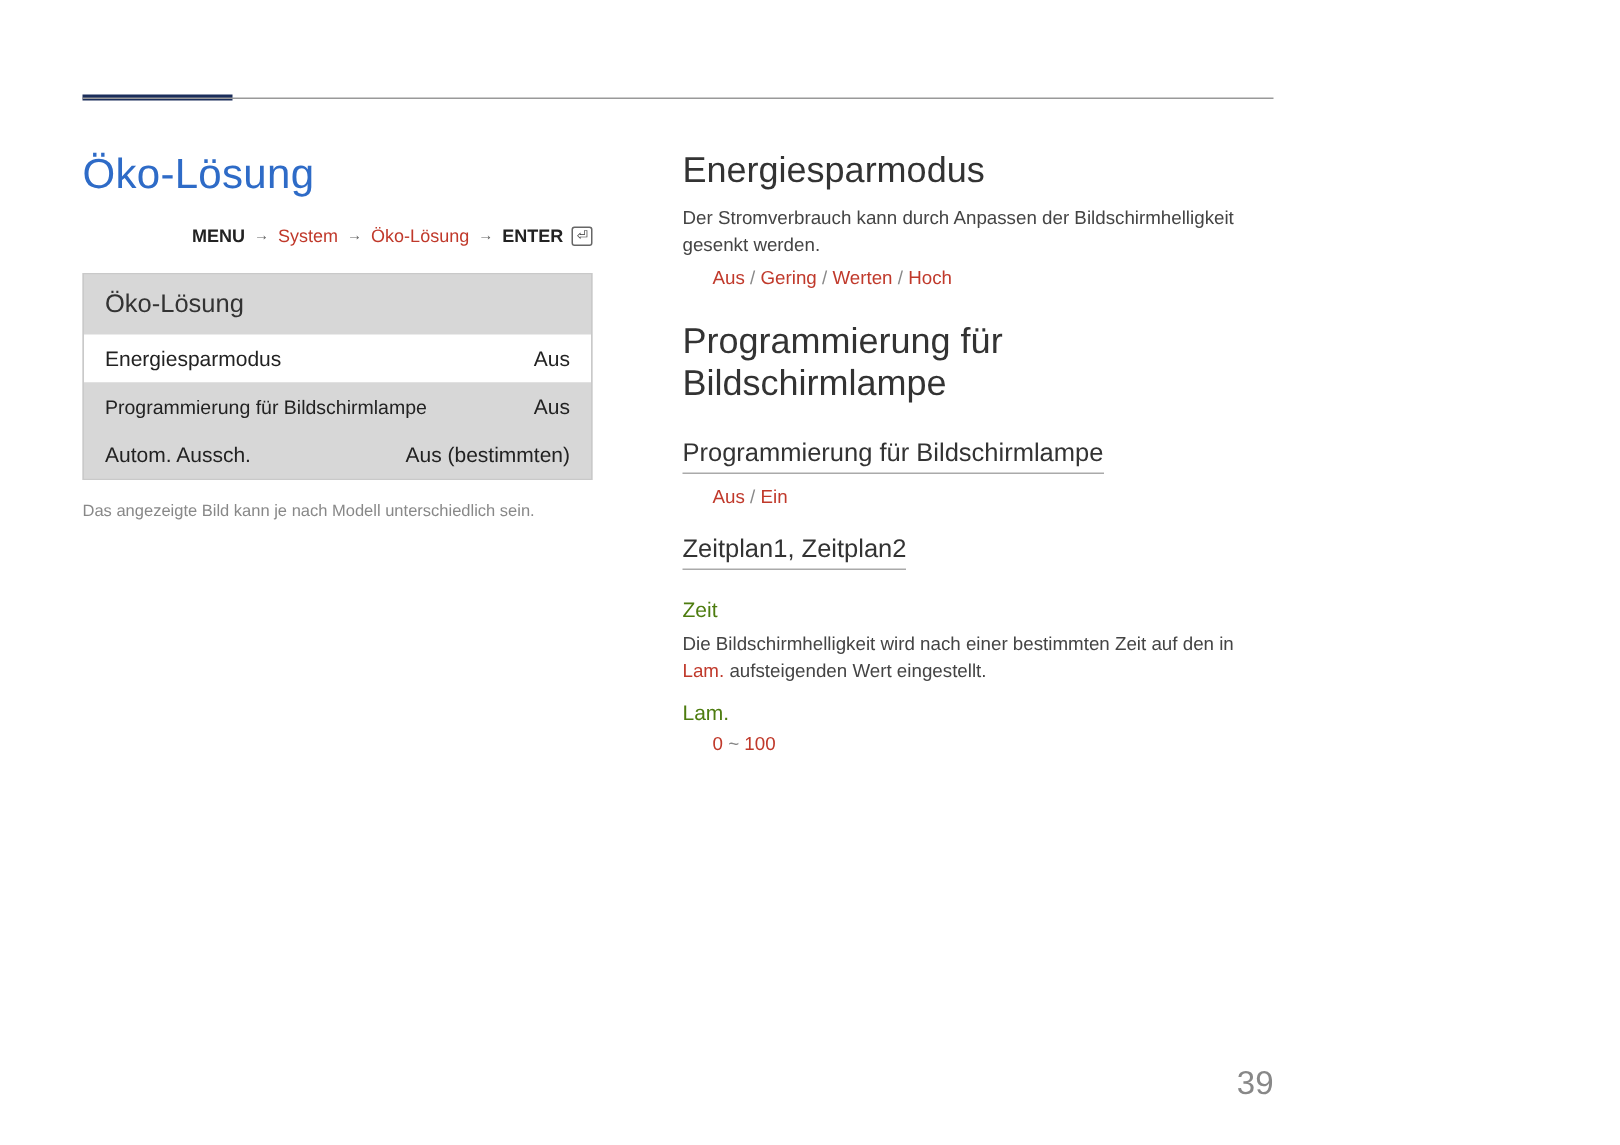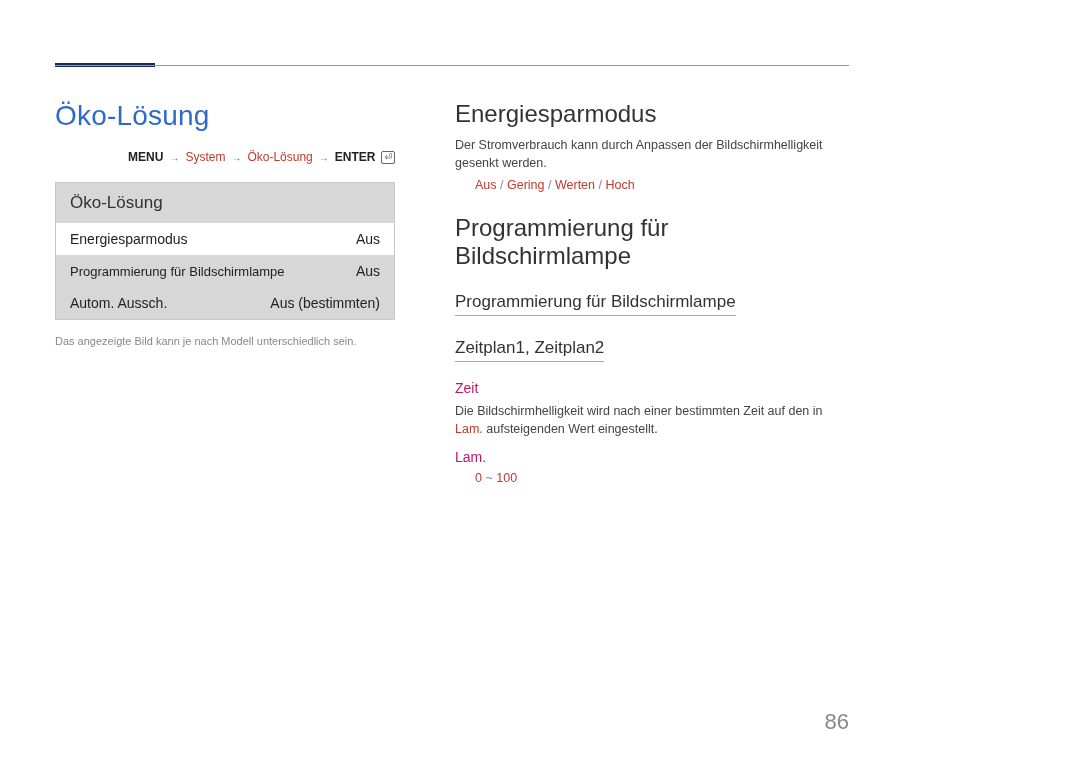--- a/index.html
+++ b/index.html
@@ -20,21 +20,21 @@
   .osd-row { display: flex; justify-content: space-between; align-items: center; font-size: 14px; color: #222; padding: 8px 14px; }
   .osd-row.white { background: #fff; }
   .osd-row.gray { background: #d7d7d7; }
   .imgnote { font-size: 11px; color: #888; margin-top: 14px; line-height: 1.4; }
   .h2 { font-size: 24px; color: #333; font-weight: 400; margin-bottom: 8px; }
   .h2.mt { margin-top: 22px; }
   .desc { font-size: 12.5px; color: #444; line-height: 1.45; margin-bottom: 6px; }
   .opts { font-size: 12.5px; color: #c0392b; padding-left: 20px; margin-bottom: 4px; }
   .opts .sep { color: #888; }
   .h3 { font-size: 17px; color: #333; font-weight: 400; border-bottom: 1px solid #aaa; display: inline-block; padding-bottom: 3px; margin-top: 14px; margin-bottom: 8px; }
-  .h4 { font-size: 14px; color: #be185d; font-weight: 400; margin-top: 10px; margin-bottom: 6px; }
+  .h4 { font-size: 14px; color: #4d7c0f; font-weight: 400; margin-top: 10px; margin-bottom: 6px; }
   .inline-red { color: #c0392b; }
   .pagenum { position: absolute; bottom: 28px; right: 55px; font-size: 22px; color: #888; font-weight: 300; }
 </style>
 </head>
 <body>
 
 <div class="page">
   <div class="topaccent"></div>
   <div class="topbar"></div>
 
@@ -83,34 +83,39 @@
         <span>Gering</span>
         <span class="sep"> / </span>
         <span>Werten</span>
         <span class="sep"> / </span>
         <span>Hoch</span>
       </div>
 
       <div class="h2 mt">Programmierung für Bildschirmlampe</div>
 
       <div class="h3">Programmierung für Bildschirmlampe</div>
+      <div class="opts">
+        <span>Aus</span>
+        <span class="sep"> / </span>
+        <span>Ein</span>
+      </div>
 
       <div><span class="h3">Zeitplan1, Zeitplan2</span></div>
 
       <div class="h4">Zeit</div>
       <div class="desc">
         <span>Die Bildschirmhelligkeit wird nach einer bestimmten Zeit auf den in </span><span class="inline-red">Lam.</span><span> aufsteigenden Wert eingestellt.</span>
       </div>
 
       <div class="h4">Lam.</div>
       <div class="opts">
         <span>0</span>
         <span class="sep"> </span>
         <span class="sep">~</span>
         <span class="sep"> </span>
         <span>100</span>
       </div>
 
     </div>
   </div>
 
-  <div class="pagenum">86</div>
+  <div class="pagenum">39</div>
 </div>
 
 </body></html>

